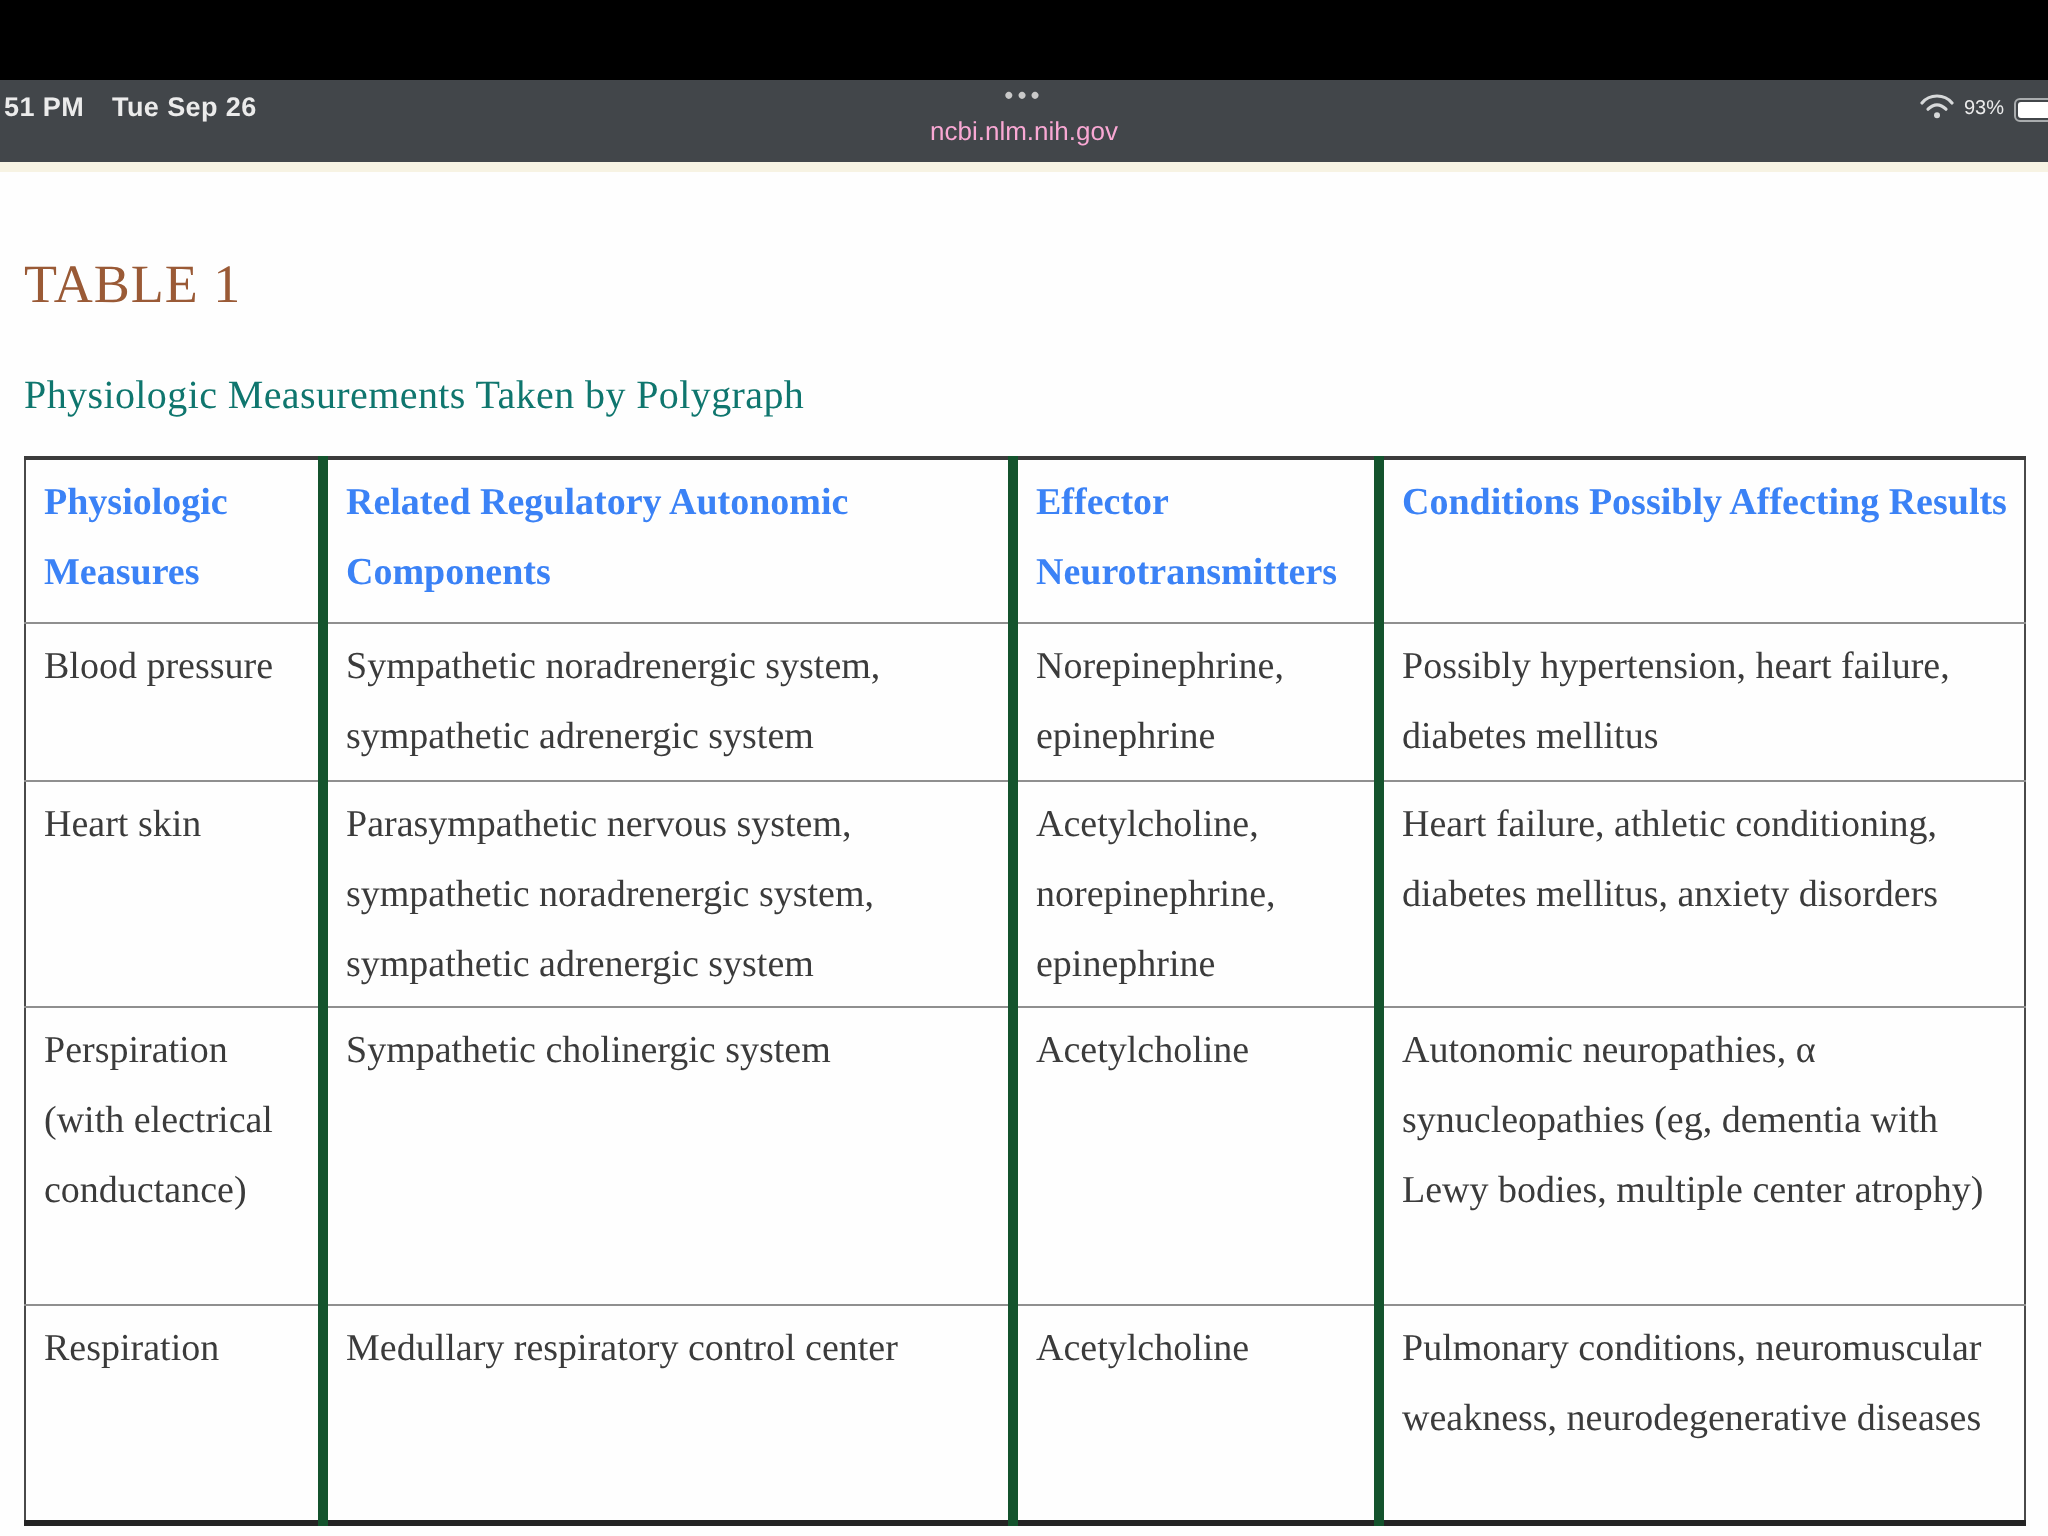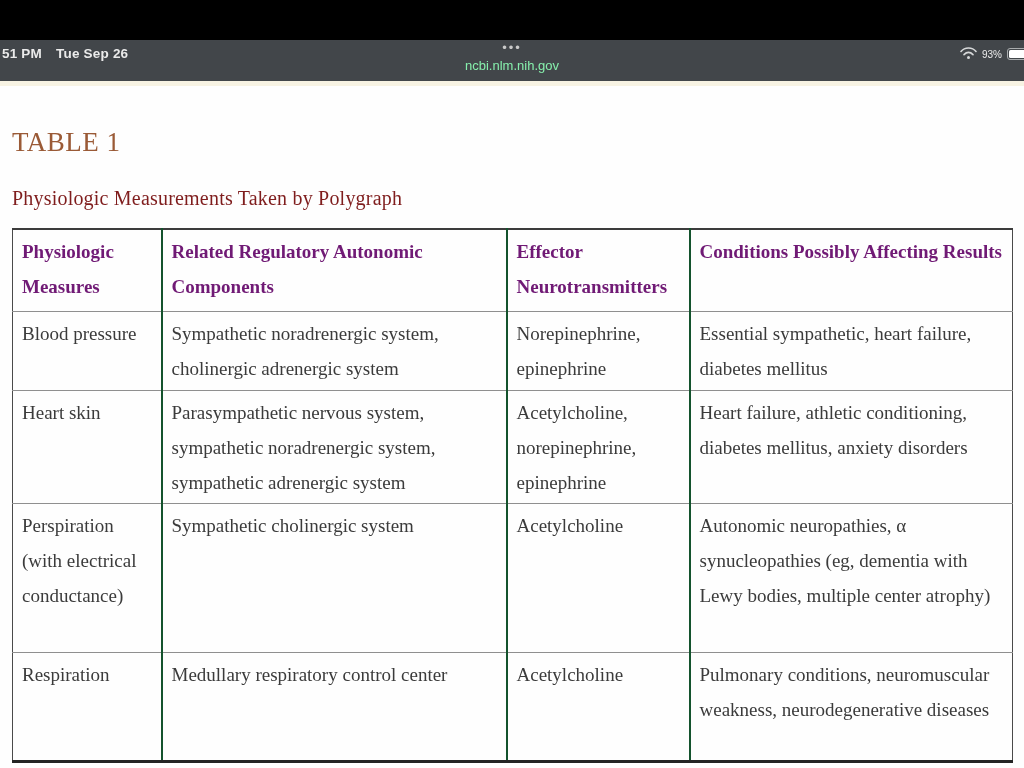--- a/index.html
+++ b/index.html
@@ -16,21 +16,21 @@
     position:absolute; left:2px; top:6px; font-size:13.5px; font-weight:600;
     letter-spacing:0.2px; white-space:nowrap;
   }
   .sb-left .sb-date { margin-left:14px; }
   .sb-center-dots {
     position:absolute; left:0; right:0; top:1px; text-align:center;
     font-size:13px; letter-spacing:2px; color:#c9c9c9; line-height:14px;
   }
   .sb-center-url {
     position:absolute; left:0; right:0; top:18px; text-align:center;
-    font-size:13px; color:#86efac; font-weight:400;
+    font-size:13px; color:#f9a8d4; font-weight:400;
   }
   .sb-right {
     position:absolute; right:0; top:6px; display:flex; align-items:center;
     gap:5px; font-size:10px; font-weight:500;
   }
   .wifi-icon { display:inline-block; margin-top:1px; }
   .battery {
     position:relative; width:26px; height:12px; margin-right:-9px;
     border:1px solid #a9acae; border-radius:3px; background:transparent;
   }
@@ -42,42 +42,42 @@
   
   .content { background:#fefefe; height:604px; position:relative; }
   .cream-strip { height:5px; background:#f7f3e3; width:100%; }
   .article { padding:0 12px; }
 
   .table-label {
     margin-top:42px; color:#9a5a36; font-size:27px; font-weight:400;
     letter-spacing:0.5px; line-height:1.05;
   }
   .table-caption {
-    margin-top:31px; color:#7f1d1d; font-size:20px; font-weight:400;
+    margin-top:31px; color:#0f766e; font-size:20px; font-weight:400;
     letter-spacing:0.2px;
   }
 
   
   table.polygraph {
     margin-top:18px; width:1000px; border-collapse:collapse;
     border-top:2px solid #3c3c3c; border-left:1.5px solid #4a4a4a;
     border-right:1.5px solid #4a4a4a; border-bottom:3px solid #242424;
     table-layout:fixed;
   }
   col.c1 { width:149px; } col.c2 { width:345px; }
   col.c3 { width:183px; } col.c4 { width:323px; }
 
   th, td {
     vertical-align:top; text-align:left;
     font-size:19px; line-height:35px; color:#3b3b3b;
     padding:4px 8px 0 9px;
-    border-left:2px solid #14532d;
+    border-left:5px solid #14532d;
     border-top:1px solid #8f8f8f;
   }
-  th { font-weight:700; color:#701a75; }
+  th { font-weight:700; color:#3b82f6; }
   th:first-child, td:first-child { border-left:none; }
   thead th { border-top:none; }
   thead tr { height:82px; }
   tbody tr:nth-child(1) { height:79px; }
   tbody tr:nth-child(2) { height:113px; }
   tbody tr:nth-child(3) { height:149px; }
   tbody tr:nth-child(4) { height:109px; }
 </style>
 </head>
 <body>
@@ -122,23 +122,23 @@
         <tr>
             <th>Physiologic Measures</th>
             <th>Related Regulatory Autonomic Components</th>
             <th>Effector Neurotransmitters</th>
             <th>Conditions Possibly Affecting Results</th>
           </tr>
       </thead>
       <tbody>
           <tr>
             <td>Blood pressure</td>
-            <td>Sympathetic noradrenergic system, cholinergic adrenergic system</td>
+            <td>Sympathetic noradrenergic system, sympathetic adrenergic system</td>
             <td>Norepinephrine, epinephrine</td>
-            <td>Essential sympathetic, heart failure, diabetes mellitus</td>
+            <td>Possibly hypertension, heart failure, diabetes mellitus</td>
           </tr>
           <tr>
             <td>Heart skin</td>
             <td>Parasympathetic nervous system, sympathetic noradrenergic system, sympathetic adrenergic system</td>
             <td>Acetylcholine, norepinephrine, epinephrine</td>
             <td>Heart failure, athletic conditioning, diabetes mellitus, anxiety disorders</td>
           </tr>
           <tr>
             <td>Perspiration (with electrical conductance)</td>
             <td>Sympathetic cholinergic system</td>

